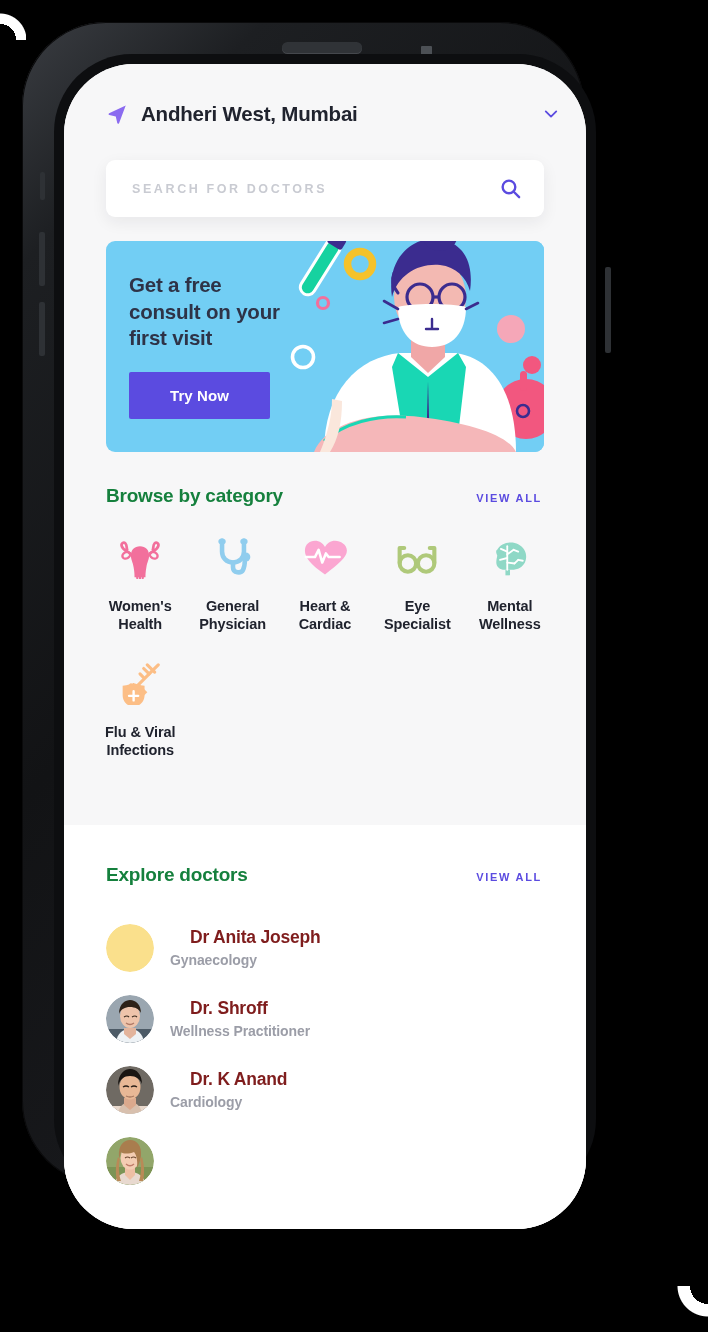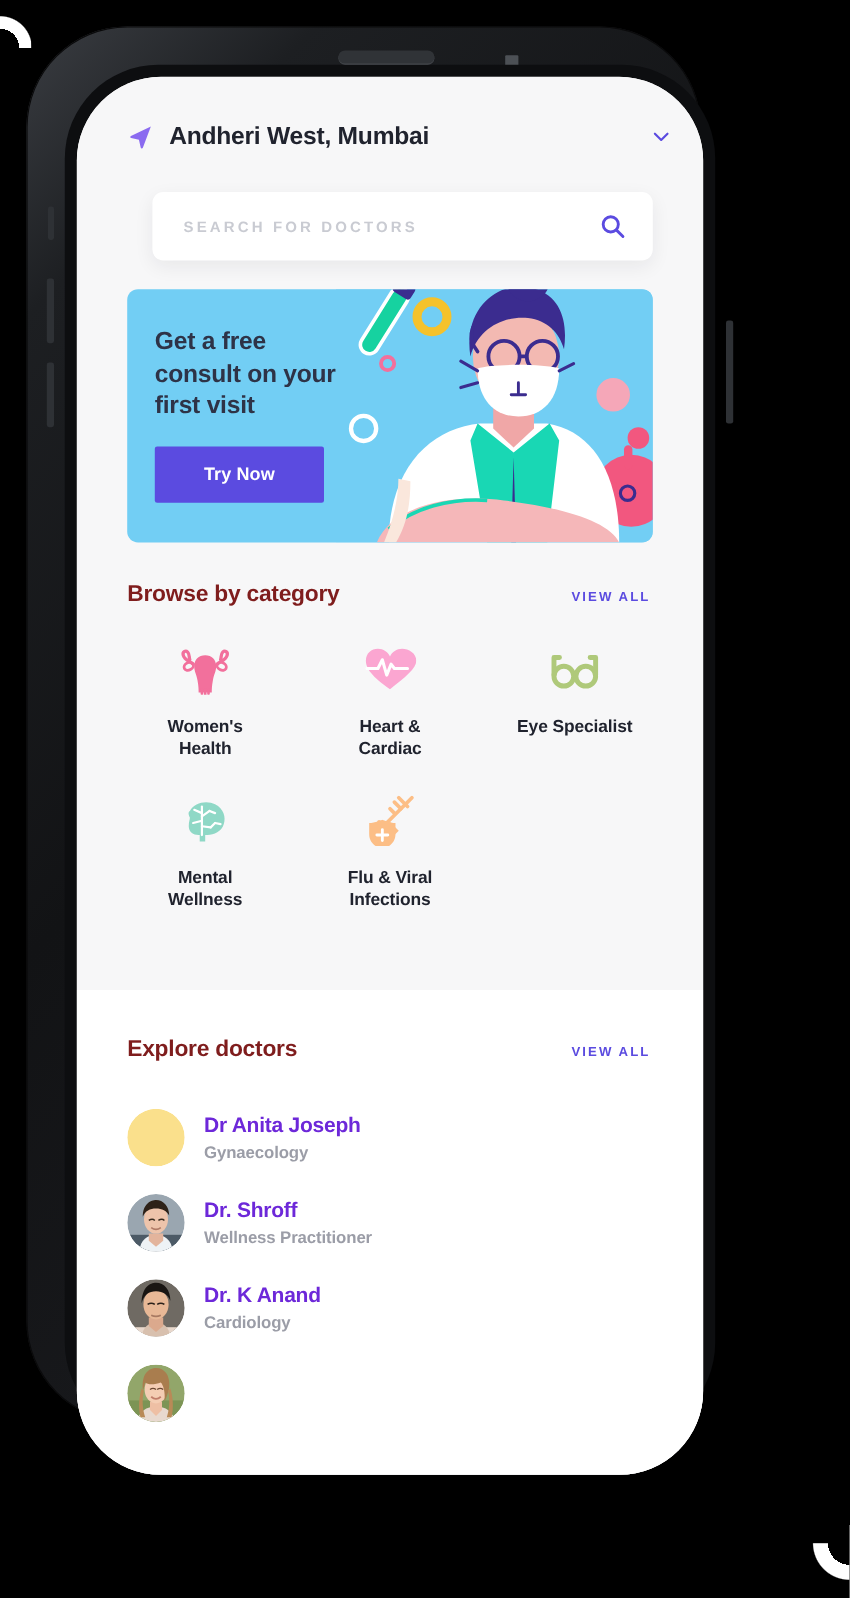--- a/index.html
+++ b/index.html
@@ -77,21 +77,21 @@
     font-size:20.5px;font-weight:700;color:#20232e;letter-spacing:-0.2px;
     flex:1 1 auto;
   }
   #chevron-down-icon{width:18px;height:18px;flex:0 0 auto;}
 
   
   #search-wrap{padding:26px 42px 0 42px;}
   #search-box{
     height:57px;background:#ffffff;border-radius:9px;
     box-shadow:0 5px 16px rgba(24,26,40,.07);
-    display:flex;align-items:center;padding:0 22px 0 24px;margin-left:21px;
+    display:flex;align-items:center;padding:0 22px 0 24px;
   }
   #search-input{
     flex:1 1 auto;border:0;outline:0;background:transparent;
     font-family:"Liberation Sans",sans-serif;
     font-size:12.5px;font-weight:700;letter-spacing:2.6px;
     color:#3b3f4d;
   }
   #search-input::placeholder{color:#c9cbd2;font-weight:700;letter-spacing:2.6px;}
   #search-icon{width:23px;height:23px;flex:0 0 auto;}
 
@@ -114,28 +114,28 @@
     font-family:"Liberation Sans",sans-serif;
     font-size:15px;font-weight:700;letter-spacing:.1px;
   }
   #banner-art{position:absolute;right:0;top:0;width:264px;height:211px;}
 
   
   .section-head{
     display:flex;align-items:baseline;justify-content:space-between;
     padding:0 44px 0 42px;
   }
-  .section-title{font-size:19px;font-weight:700;color:#7f1d1d;letter-spacing:-0.2px;}
+  .section-title{font-size:19px;font-weight:700;color:#15803d;letter-spacing:-0.2px;}
   .view-all-link{
     font-size:11px;font-weight:700;letter-spacing:1.7px;color:#5B4BE0;
     text-decoration:none;cursor:pointer;
   }
   #category-section{padding-top:33px;}
   #category-grid{
-    display:grid;grid-template-columns:repeat(3,1fr);
+    display:grid;grid-template-columns:repeat(5,1fr);
     row-gap:28px;padding:28px 30px 0 30px;
   }
   .category-item{
     display:flex;flex-direction:column;align-items:center;cursor:pointer;
   }
   .category-icon{height:46px;display:flex;align-items:center;justify-content:center;}
   .category-label{
     margin-top:16px;font-size:14.5px;font-weight:700;color:#20232e;
     line-height:1.25;text-align:center;white-space:pre-line;letter-spacing:-0.1px;
   }
@@ -144,21 +144,21 @@
   #doctors-panel{
     position:absolute;left:0;right:0;top:761px;bottom:0;
     background:#ffffff;padding-top:39px;
   }
   #doctor-list{padding:26px 42px 0 42px;}
   .doctor-row{display:flex;align-items:center;height:71px;cursor:pointer;}
   .doctor-avatar{
     width:48px;height:48px;border-radius:50%;flex:0 0 auto;
     margin-right:16px;overflow:hidden;position:relative;
   }
-  .doctor-name{font-size:17.5px;font-weight:700;color:#6d28d9;letter-spacing:-0.2px;}
+  .doctor-name{font-size:17.5px;font-weight:700;color:#7f1d1d;letter-spacing:-0.2px;margin-left:20px;}
   .doctor-specialty{font-size:14px;font-weight:700;color:#9b9da7;margin-top:4px;letter-spacing:-0.1px;}
 </style>
 </head>
 <body>
 
 <div id="mark-tl"></div>
 <div id="mark-br"></div>
 
 <div id="phone-frame">
   <div class="side-btn" id="btn-mute"></div>
@@ -278,20 +278,33 @@
                 <path d="M35 18 C39 15 43 14 44 10 c1-3-2-5-4-3 -2 2-1 5-2 7" fill="none" stroke="#F2709C" stroke-width="3" stroke-linecap="round"></path>
                 <ellipse cx="9" cy="20" rx="4.5" ry="3.4" transform="rotate(-28 9 20)" fill="none" stroke="#F2709C" stroke-width="2.6"></ellipse>
                 <ellipse cx="39" cy="20" rx="4.5" ry="3.4" transform="rotate(28 39 20)" fill="none" stroke="#F2709C" stroke-width="2.6"></ellipse>
                 <path d="M21 41 v4 M24 41 v5 M27 41 v4" stroke="#F2709C" stroke-width="2.4" stroke-linecap="round"></path>
               </svg>
             </span>
             <span class="category-label">Women's
 Health</span>
           </div>
 
+          <div class="category-item">
+            <span class="category-icon">
+              <svg viewBox="0 0 48 46" width="44" height="42">
+                <path d="M12 4 v12 c0 7 5 12 12 12 s12-5 12-12 V4" fill="none" stroke="#90CDEE" stroke-width="5" stroke-linecap="round"></path>
+                <rect x="8" y="2" width="8" height="6" rx="3" fill="#90CDEE"></rect>
+                <rect x="32" y="2" width="8" height="6" rx="3" fill="#90CDEE"></rect>
+                <path d="M24 28 v5 c0 7 9 7 11 3 2-4 2-8 2-11" fill="none" stroke="#90CDEE" stroke-width="5" stroke-linecap="round"></path>
+                <circle cx="38" cy="22" r="5" fill="#90CDEE"></circle>
+              </svg>
+            </span>
+            <span class="category-label">General
+Physician</span>
+          </div>
 
           <div class="category-item">
             <span class="category-icon">
               <svg viewBox="0 0 48 46" width="44" height="42">
                 <path d="M24 41 C8 30 2 22 2 15 2 8 7 4 13 4 c5 0 9 3 11 7 2-4 6-7 11-7 6 0 13 4 13 11 0 7-10 15-24 26 Z" fill="#FBA6D1"></path>
                 <path d="M3 22 h10 l4-8 4 14 4-10 3 4 h12" fill="none" stroke="#ffffff" stroke-width="2.8" stroke-linecap="round" stroke-linejoin="round"></path>
               </svg>
             </span>
             <span class="category-label">Heart &amp;
 Cardiac</span>

